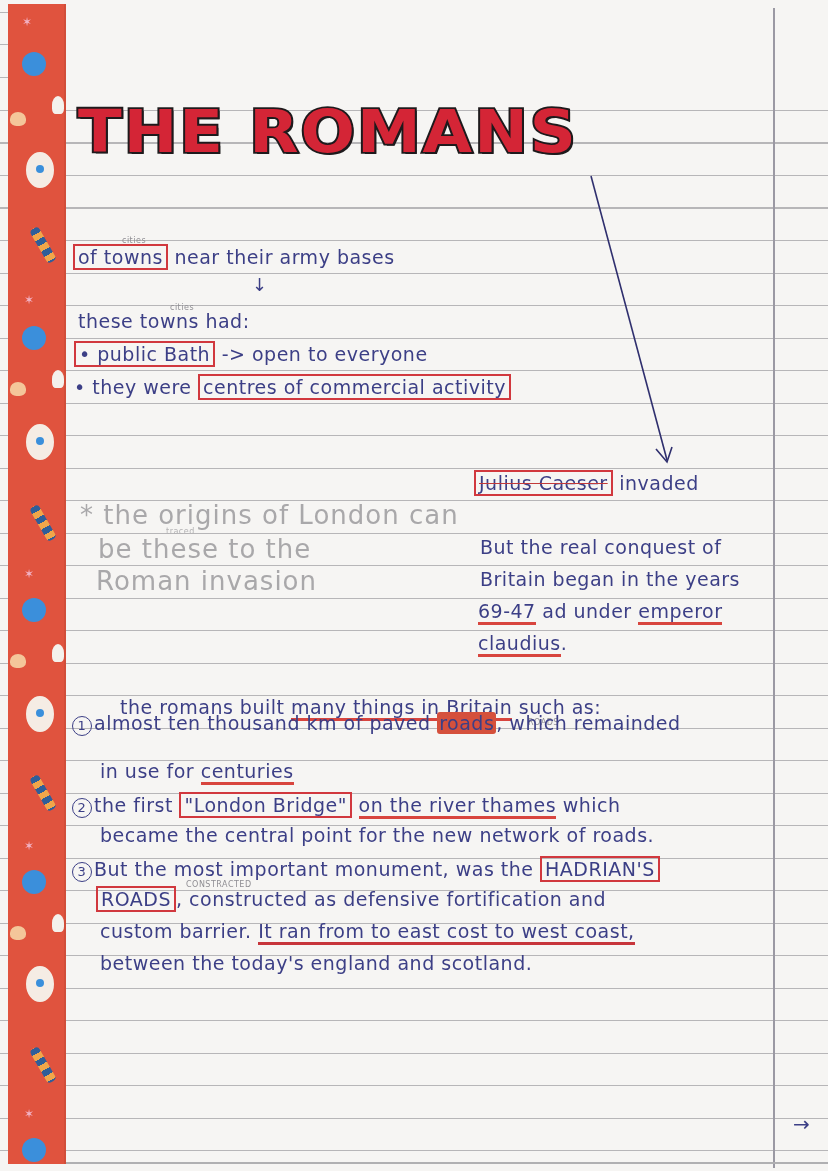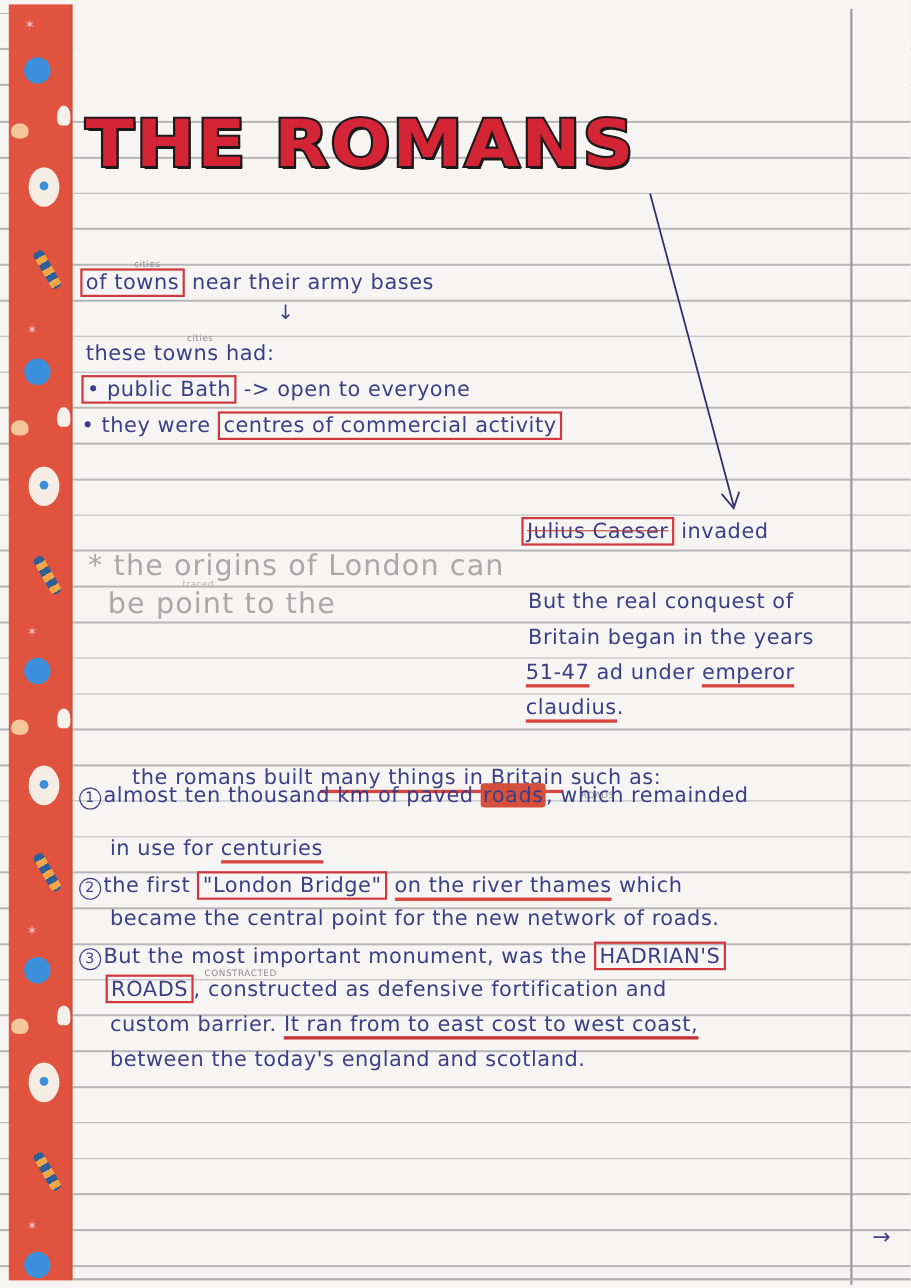--- a/index.html
+++ b/index.html
@@ -114,29 +114,30 @@
   <div class="ink" style="left:78px;top:310px;">these towns had:</div>
   <div class="ink" style="left:74px;top:341px;">
     <span class="boxed">• public Bath</span><span> -&gt; open to everyone</span>
   </div>
   <div class="ink" style="left:74px;top:374px;">
     <span>• they were </span><span class="boxed">centres of commercial activity</span>
   </div>
 
   <div class="pencil" style="left:80px;top:500px;">* the origins of London can</div>
   <div class="tiny" style="left:166px;top:527px;color:#b3b2b4;">traced</div>
-  <div class="pencil" style="left:98px;top:534px;">be point to the</div>
+  <div class="pencil" style="left:98px;top:534px;">be these to the</div>
+  <div class="pencil" style="left:96px;top:566px;">Roman invasion</div>
 
   <div class="ink" style="left:474px;top:470px;">
     <span class="boxed" style="text-decoration:line-through;text-decoration-color:#c23a3a;">Julius Caeser</span><span> invaded</span>
   </div>
   <div class="ink" style="left:480px;top:568px;">Britain began in the years</div>
   <div class="ink" style="left:480px;top:536px;">But the real conquest of</div>
   <div class="ink" style="left:478px;top:600px;">
-    <span class="ul">51-47</span><span> ad under </span><span class="ul">emperor</span>
+    <span class="ul">69-47</span><span> ad under </span><span class="ul">emperor</span>
   </div>
   <div class="ink" style="left:478px;top:632px;">
     <span class="ul">claudius</span><span>.</span>
   </div>
 
   <div class="ink" style="left:78px;top:696px;margin-left:42px;">
     <span>the romans built </span><span class="ul">many things in Britain</span><span> such as:</span>
   </div>
 
   <div class="tiny" style="left:528px;top:718px;">ROADS</div>

